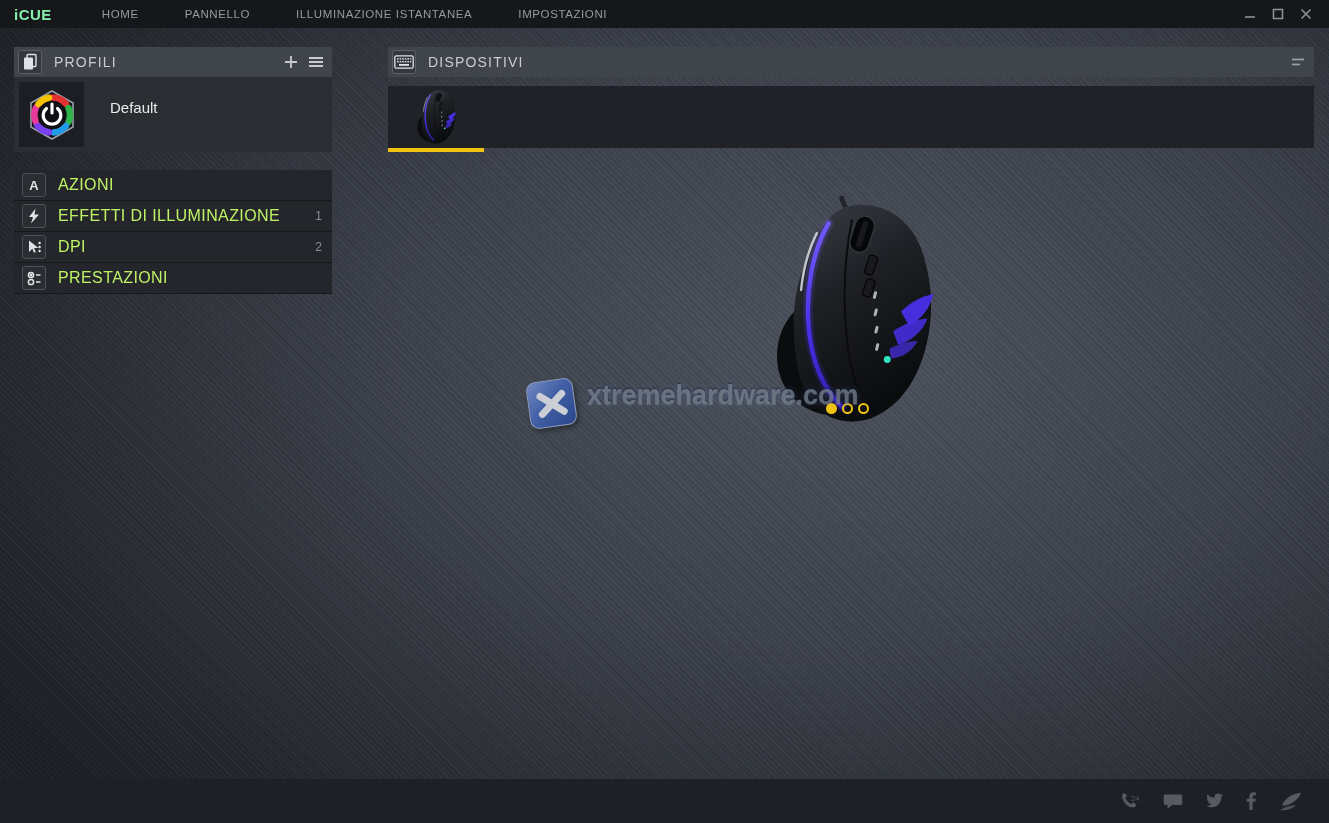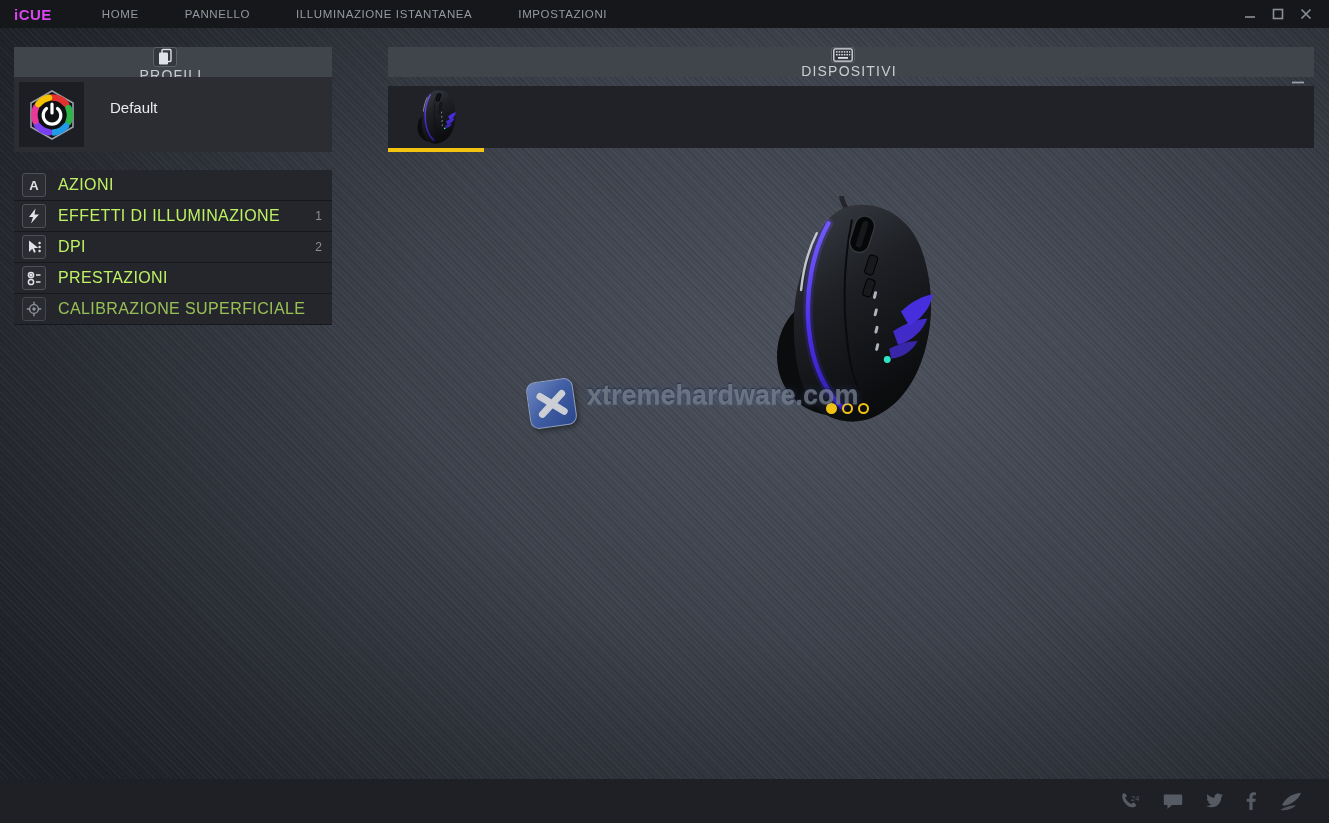--- a/index.html
+++ b/index.html
@@ -3,37 +3,37 @@
 <meta charset="utf-8">
 <style>
   * { margin:0; padding:0; box-sizing:border-box; }
   html,body { width:1329px; height:823px; overflow:hidden; background:#101114;
               font-family:"Liberation Sans", sans-serif; }
   .app { position:relative; width:1329px; height:823px; }
 
   
   .topbar { position:absolute; top:0; left:0; right:0; height:28px;
             background:#15171b; display:flex; align-items:center; z-index:10; }
-  .logo { margin-left:14px; font-weight:bold; color:#d946ef; font-size:15px; letter-spacing:.5px; }
+  .logo { margin-left:14px; font-weight:bold; color:#86efac; font-size:15px; letter-spacing:.5px; }
   .topnav { display:flex; margin-left:50px; }
   .nav-item { color:#959aa2; font-size:11.5px; letter-spacing:.6px; margin-right:46px; cursor:pointer; }
   .win-controls { margin-left:auto; margin-right:12px; display:flex; gap:6px; }
   .win-btn { width:22px; height:20px; display:flex; align-items:center; justify-content:center; cursor:pointer; }
   .win-btn svg { display:block; }
 
   
   .canvas { position:absolute; top:28px; left:0; right:0; bottom:29px;
     background:
       repeating-linear-gradient(45deg, rgba(255,255,255,0.030) 0 1px, rgba(0,0,0,0.10) 1px 2px, rgba(0,0,0,0) 2px 4px),
       radial-gradient(1000px 660px at 64% 42%, #4d535e 0%, #3d424c 45%, #272a31 82%, #1d2026 100%);
   }
 
   
   .panel-header { position:absolute; height:30px; background:#40444b;
-                  display:flex; align-items:center; padding:0 8px 0 4px;flex-direction:column; }
+                  display:flex; align-items:center; padding:0 8px 0 4px; }
   .hdr-tile { width:24px; height:24px; border:1px solid #5b5f66; border-radius:3px;
               background:#34373d; display:flex; align-items:center; justify-content:center; margin-right:12px; }
   .panel-title { color:#c9cdd2; font-size:14px; letter-spacing:1.2px; }
   .hdr-actions { margin-left:auto; display:flex; align-items:center; gap:10px; }
   .hdr-action { cursor:pointer; display:flex; align-items:center; justify-content:center; }
 
   
   .profiles-header { left:14px; top:19px; width:318px; }
   .profile-row { position:absolute; left:14px; top:49px; width:318px; height:75px;
                  background:#2b2d33; display:flex; cursor:pointer;text-align:right; }
@@ -233,31 +233,20 @@
             <circle cx="5" cy="5" r="2.6"></circle>
               <circle cx="5" cy="5" r="0.8" fill="#dfe2e6"></circle>
             <line x1="10" y1="5" x2="14.5" y2="5"></line>
             <circle cx="5" cy="12" r="2.6"></circle>
             <line x1="10" y1="12" x2="14.5" y2="12"></line>
           </svg>
         </span>
         <span class="menu-label">PRESTAZIONI</span>
         <span class="menu-badge"></span>
       </li>
-      <li class="menu-item dim">
-        <span class="menu-icon">
-          <svg width="16" height="16" viewBox="0 0 16 16" stroke="#b9bdc3" fill="none" stroke-width="1.4">
-            <circle cx="8" cy="8" r="4.4"></circle>
-            <circle cx="8" cy="8" r="1" fill="#b9bdc3"></circle>
-            <path d="M8,0.8 V3.4 M8,12.6 V15.2 M0.8,8 H3.4 M12.6,8 H15.2"></path>
-          </svg>
-        </span>
-        <span class="menu-label">CALIBRAZIONE SUPERFICIALE</span>
-        <span class="menu-badge"></span>
-      </li>
     </ul>
 
     <div class="panel-header devices-header">
       <span class="hdr-tile">
         <svg width="20" height="14" viewBox="0 0 20 14">
           <rect x="0.8" y="0.8" width="18.4" height="12.4" rx="1.5" fill="none" stroke="#dfe2e6" stroke-width="1.3"></rect>
           <g fill="#dfe2e6">
             <rect x="3" y="3.2" width="1.6" height="1.4"></rect>
               <rect x="5.6" y="3.2" width="1.6" height="1.4"></rect>
               <rect x="8.2" y="3.2" width="1.6" height="1.4"></rect>

